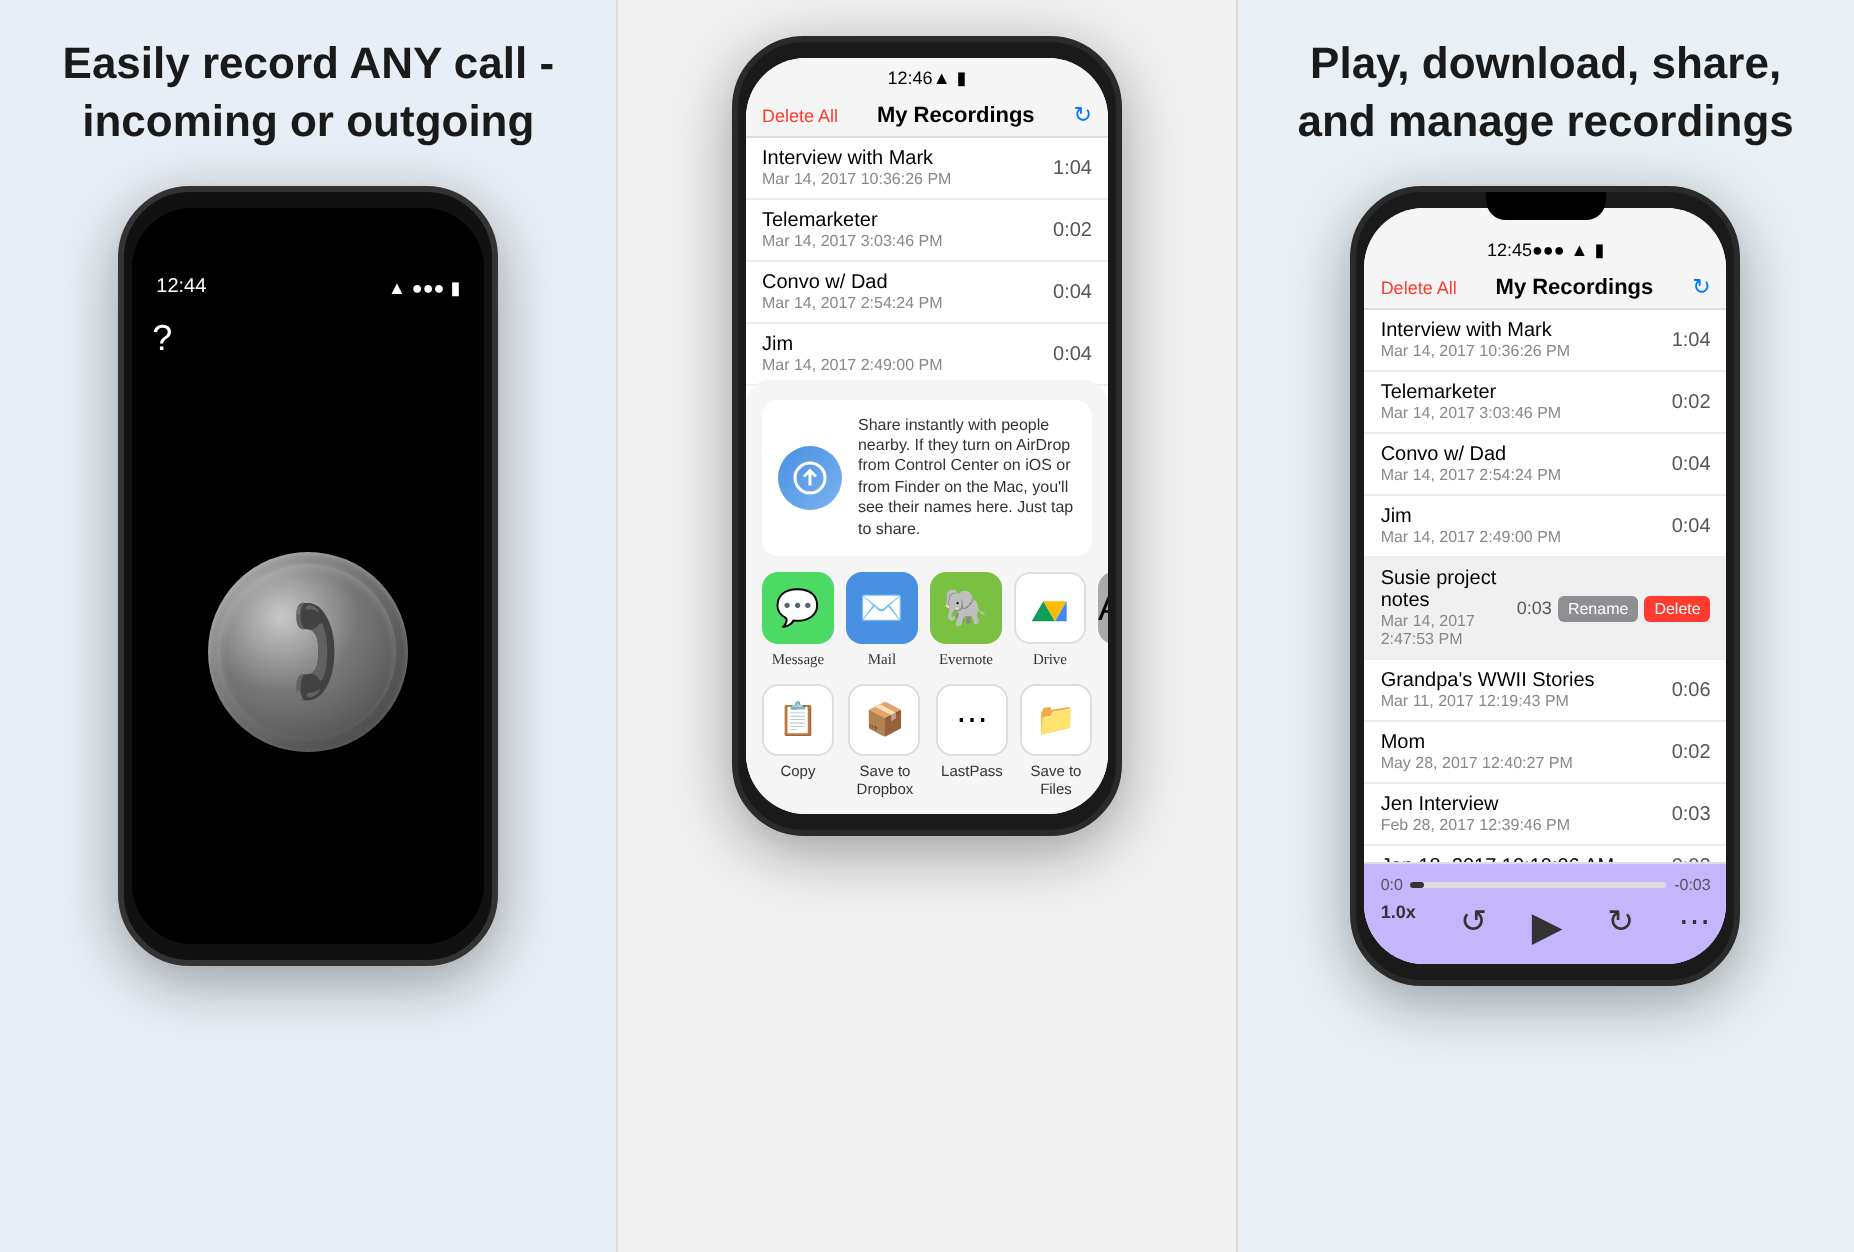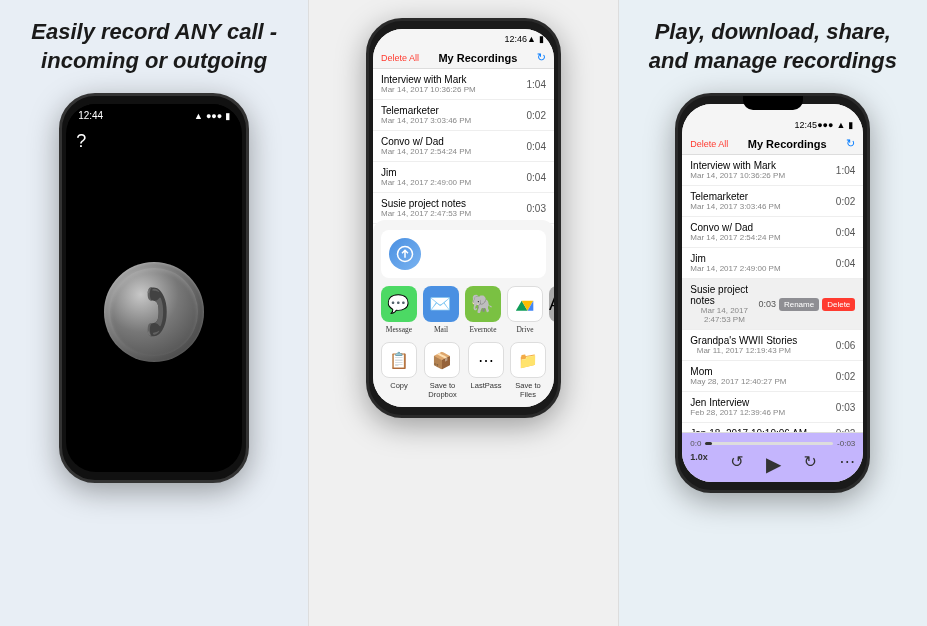--- a/index.html
+++ b/index.html
@@ -26,21 +26,20 @@
     .panel-right { background: #e8f0f5; }
 
     .panel-title {
       font-size: 22px;
       font-weight: 600;
       color: #1a1a1a;
       text-align: center;
       line-height: 1.3;
       margin-bottom: 18px;
       max-width: 260px;
-      font-style: italic;
     }
 
     
     .phone-frame {
       position: relative;
       border-radius: 36px;
       overflow: hidden;
       box-shadow: 0 8px 30px rgba(0,0,0,0.35);
     }
 
@@ -77,20 +76,21 @@
     }
 
     .status-bar-dark {
       background: #000;
       color: #fff;
       font-size: 10px;
       padding: 6px 12px 2px;
       display: flex;
       justify-content: space-between;
       align-items: center;
+      margin-top: 28px;
     }
 
     .status-icons {
       display: flex;
       gap: 3px;
       align-items: center;
       font-size: 9px;
     }
 
     .question-icon {
@@ -144,21 +144,21 @@
       height: 100%;
       font-size: 10px;
     }
 
     .status-bar-light {
       background: #f5f5f5;
       color: #000;
       font-size: 9px;
       padding: 5px 10px 3px;
       display: flex;
-      justify-content: flex-end;
+      justify-content: center;
       align-items: center;
     }
 
     .nav-bar {
       background: #f5f5f5;
       border-bottom: 1px solid #ddd;
       padding: 4px 8px;
       display: flex;
       justify-content: space-between;
       align-items: center;
@@ -190,21 +190,20 @@
 
     .recording-item-name {
       font-size: 10px;
       font-weight: 500;
       color: #000;
     }
 
     .recording-item-date {
       font-size: 8px;
       color: #888;
-      text-align: center;
     }
 
     .recording-duration {
       font-size: 10px;
       color: #555;
     }
 
     
     .share-sheet {
       position: absolute;
@@ -508,20 +507,21 @@
         </div>
 
         <div class="share-sheet">
           <div class="share-airdrop-row">
             <div class="airdrop-icon-circle">
               <svg width="18" height="18" viewBox="0 0 24 24" fill="white">
                 <circle cx="12" cy="12" r="10" fill="none" stroke="white" stroke-width="2"></circle>
                 <path d="M12 7 L12 17 M8 11 L12 7 L16 11" stroke="white" stroke-width="2" fill="none"></path>
               </svg>
             </div>
+            <div class="airdrop-text">Share instantly with people nearby. If they turn on AirDrop from Control Center on iOS or from Finder on the Mac, you'll see their names here. Just tap to share.</div>
           </div>
 
           <div class="share-apps-row">
             <div class="share-app">
               <div class="share-app-icon" style="background:#4cd964;">💬</div>
               <span class="share-app-label">Message</span>
             </div>
             <div class="share-app">
               <div class="share-app-icon" style="background:#4a90e2;">✉️</div>
               <span class="share-app-label">Mail</span>

